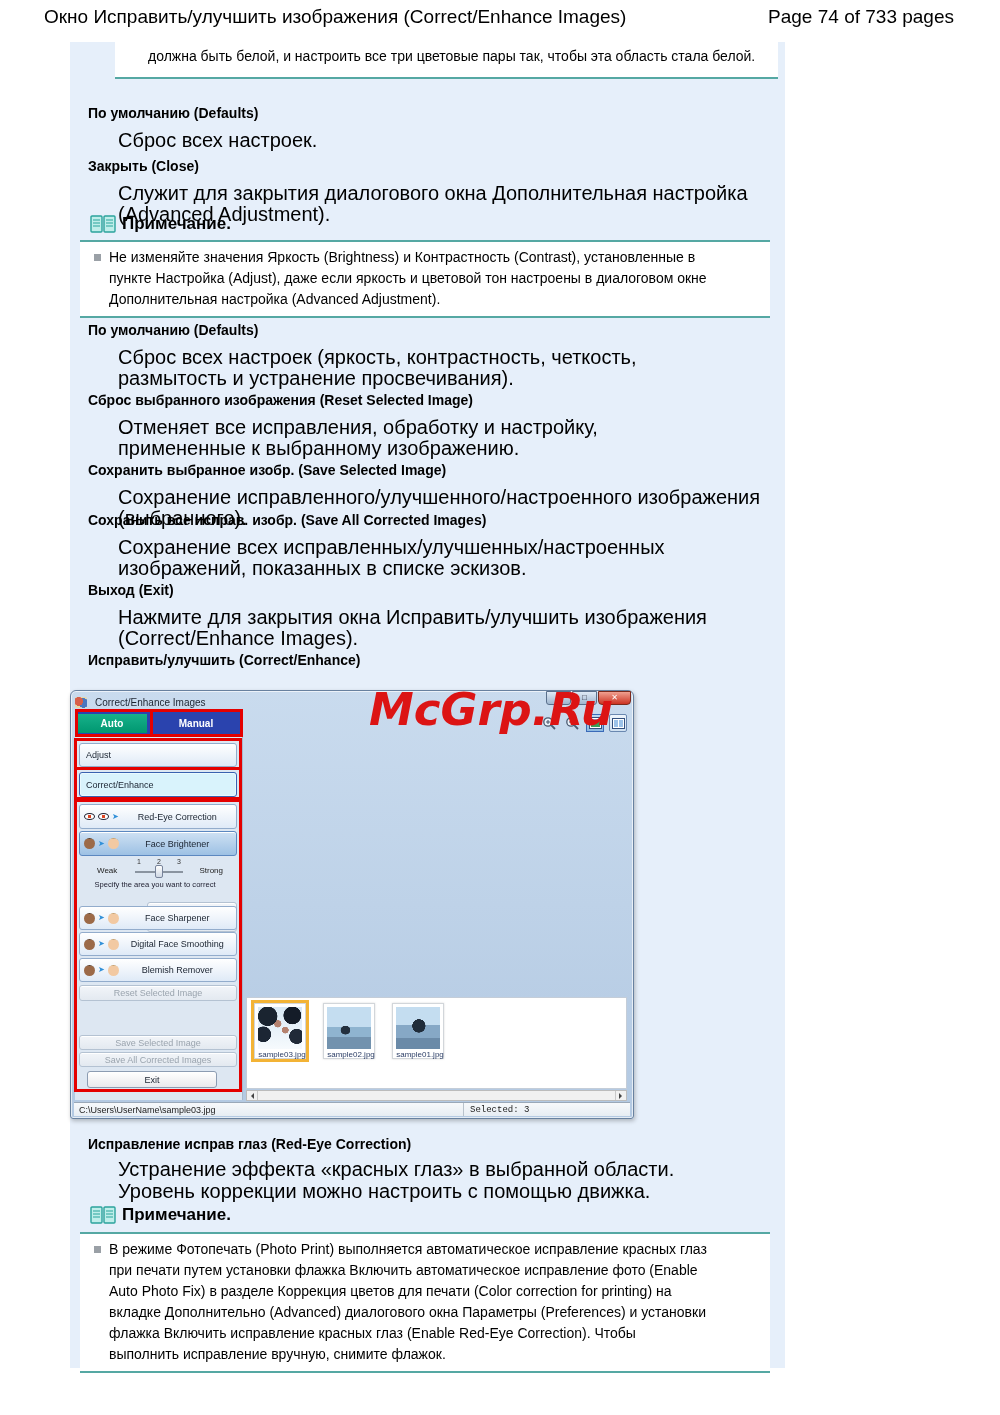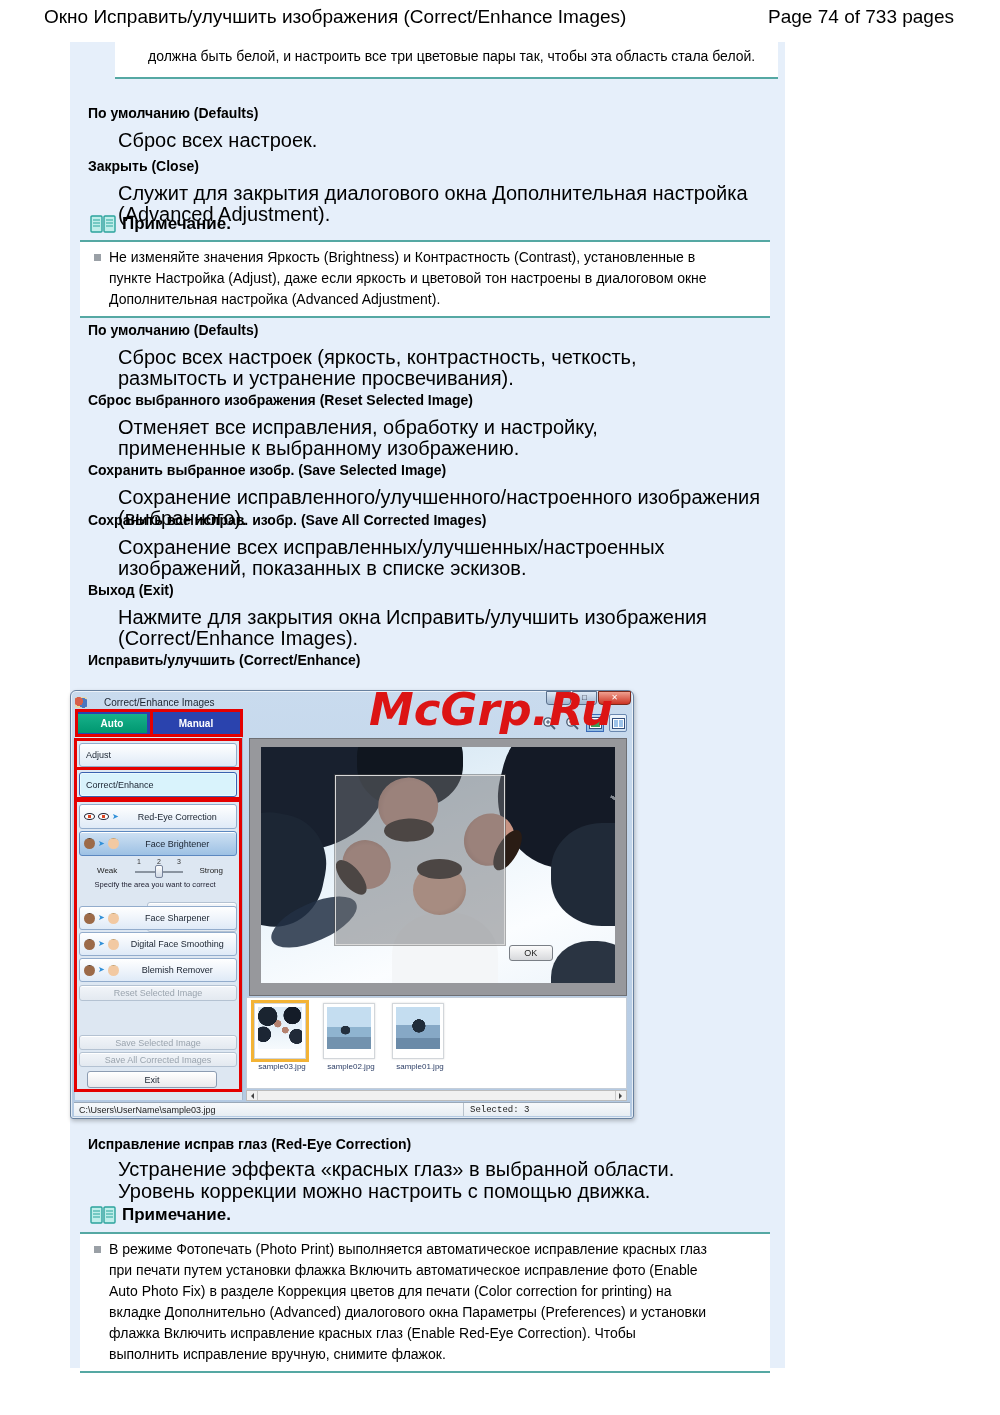--- a/index.html
+++ b/index.html
@@ -27,21 +27,21 @@
   .note-text{margin:0;line-height:21px;}
 
   
   .dlg{position:absolute;left:0;top:648px;width:562px;height:427px;
        background:linear-gradient(#c9dbee,#b3c9e2);
        border:1px solid #68819f;border-radius:6px 6px 3px 3px;
        box-shadow:inset 0 0 0 1px rgba(255,255,255,.65), 1px 2px 4px rgba(0,0,0,.25);
        font-size:9px;}
   .dlg *{box-sizing:border-box;}
   .dlg-titlebar{position:absolute;left:4px;top:3px;right:4px;height:17px;display:flex;
-                align-items:center;gap:17px;font-size:10px;color:#1c2430;}
+                align-items:center;gap:8px;font-size:10px;color:#1c2430;}
   .app-icon{width:12px;height:11px;border-radius:2px;
             background:radial-gradient(circle at 30% 40%, #d8604a 0 40%, transparent 42%),
                        radial-gradient(circle at 70% 55%, #4a78c0 0 45%, transparent 47%),
                        #e8d8a8;}
   .win-btns{position:absolute;right:2px;top:0;display:flex;gap:1px;}
   .wbtn{width:25px;height:14px;border:1px solid #5a708c;border-radius:0 0 3px 3px;
         background:linear-gradient(#dfeaf6,#9fb6cf);color:#223;
         font-size:8px;line-height:11px;text-align:center;}
   .wbtn.close{width:33px;background:linear-gradient(#f0a090,#cc3322);color:#fff;
               border-color:#7c2a1c;border-radius:0 0 4px 4px;}
@@ -155,21 +155,21 @@
       radial-gradient(circle at 88% 70%,#202a38 0 15%,transparent 16%),
       radial-gradient(circle at 45% 40%,#b5826f 0 10%,transparent 11%),
       radial-gradient(circle at 62% 55%,#b5826f 0 9%,transparent 10%),
       linear-gradient(#d8e8f4,#f6fafd);}
   .timg.beach1{background:
       radial-gradient(ellipse at 42% 55%,#24303e 0 13%,transparent 14%),
       linear-gradient(#c4ddf0 0 48%,#8fb4d0 48% 72%,#7292ae 72% 100%);}
   .timg.beach2{background:
       radial-gradient(ellipse at 52% 45%,#202c3a 0 20%,transparent 21%),
       linear-gradient(#c4ddf0 0 42%,#86a8c6 42% 75%,#6a8aa8 75% 100%);}
-  .tlabel{position:absolute;top:64px;width:70px;text-align:center;font-size:8px;color:#2c3e66;}
+  .tlabel{position:absolute;top:52px;width:70px;text-align:center;font-size:8px;color:#2c3e66;}
 
   
   .hscroll{position:absolute;left:175px;top:399px;width:381px;height:11px;background:#f1f1f1;
            border:1px solid #bcbcbc;}
   .sarrow{position:absolute;top:0;width:11px;height:9px;display:flex;align-items:center;justify-content:center;}
   .sarrow.left{left:0;border-right:1px solid #c8c8c8;}
   .sarrow.right{right:0;border-left:1px solid #c8c8c8;}
   .tri-l{width:0;height:0;border:3px solid transparent;border-right-color:#444;margin-right:2px;}
   .tri-r{width:0;height:0;border:3px solid transparent;border-left-color:#444;margin-left:2px;}
   .statusbar{position:absolute;left:3px;top:411px;width:556px;height:14px;
@@ -365,42 +365,20 @@
       <div class="btn disabled" id="b-savesel">
         <span>Save Selected Image</span>
       </div>
       <div class="btn disabled" id="b-saveall">
         <span>Save All Corrected Images</span>
       </div>
       <div class="btn" id="b-exit">
         <span>Exit</span>
       </div>
 
-      <div class="frame">
-        <div class="photo">
-          <div class="blob b-tl"></div>
-          <div class="blob b-tc"></div>
-          <div class="blob b-tr">
-              <div class="squig"></div>
-            </div>
-          <div class="blob b-l"></div>
-          <div class="blob b-r"></div>
-          <div class="blob b-br"></div>
-          <div class="blob b-scarf"></div>
-          <div class="shirt"></div>
-          <div class="face f1"></div>
-          <div class="face f2"></div>
-          <div class="face f3"></div>
-          <div class="face f4"></div>
-          <div class="sel-rect"></div>
-          <div class="okbtn">
-            <span>OK</span>
-          </div>
-        </div>
-      </div>
 
       <div class="thumbstrip">
         <div class="thumb sel" style="left:7px;">
           <div class="timg circle"></div>
         </div>
         <div class="thumb" style="left:76px;">
           <div class="timg beach1"></div>
         </div>
         <div class="thumb" style="left:145px;">
           <div class="timg beach2"></div>

